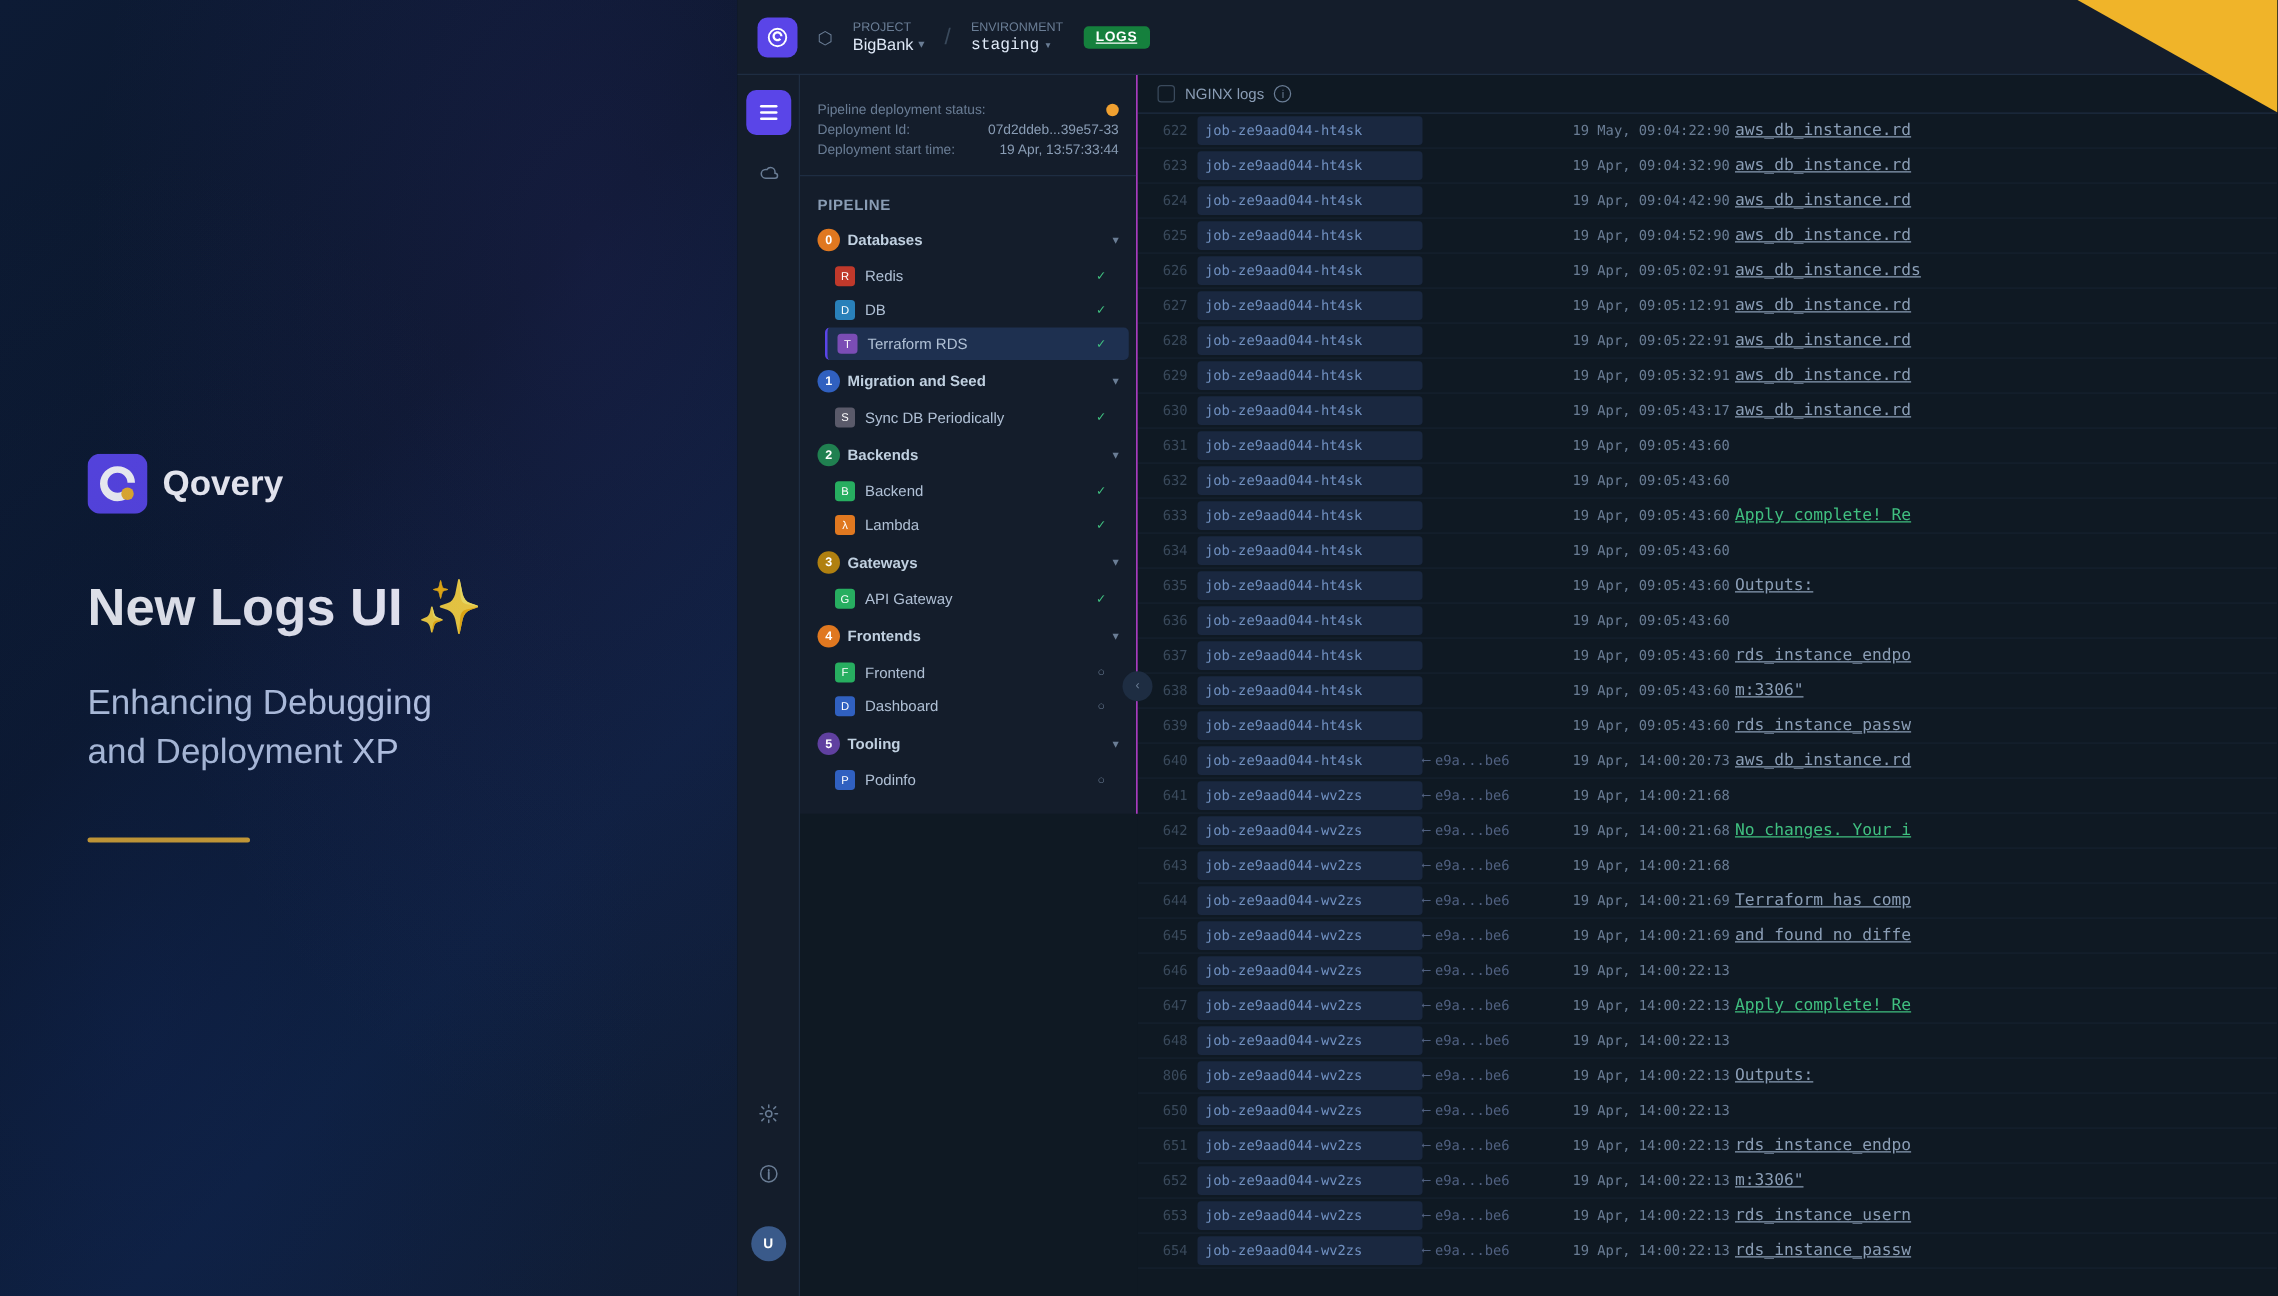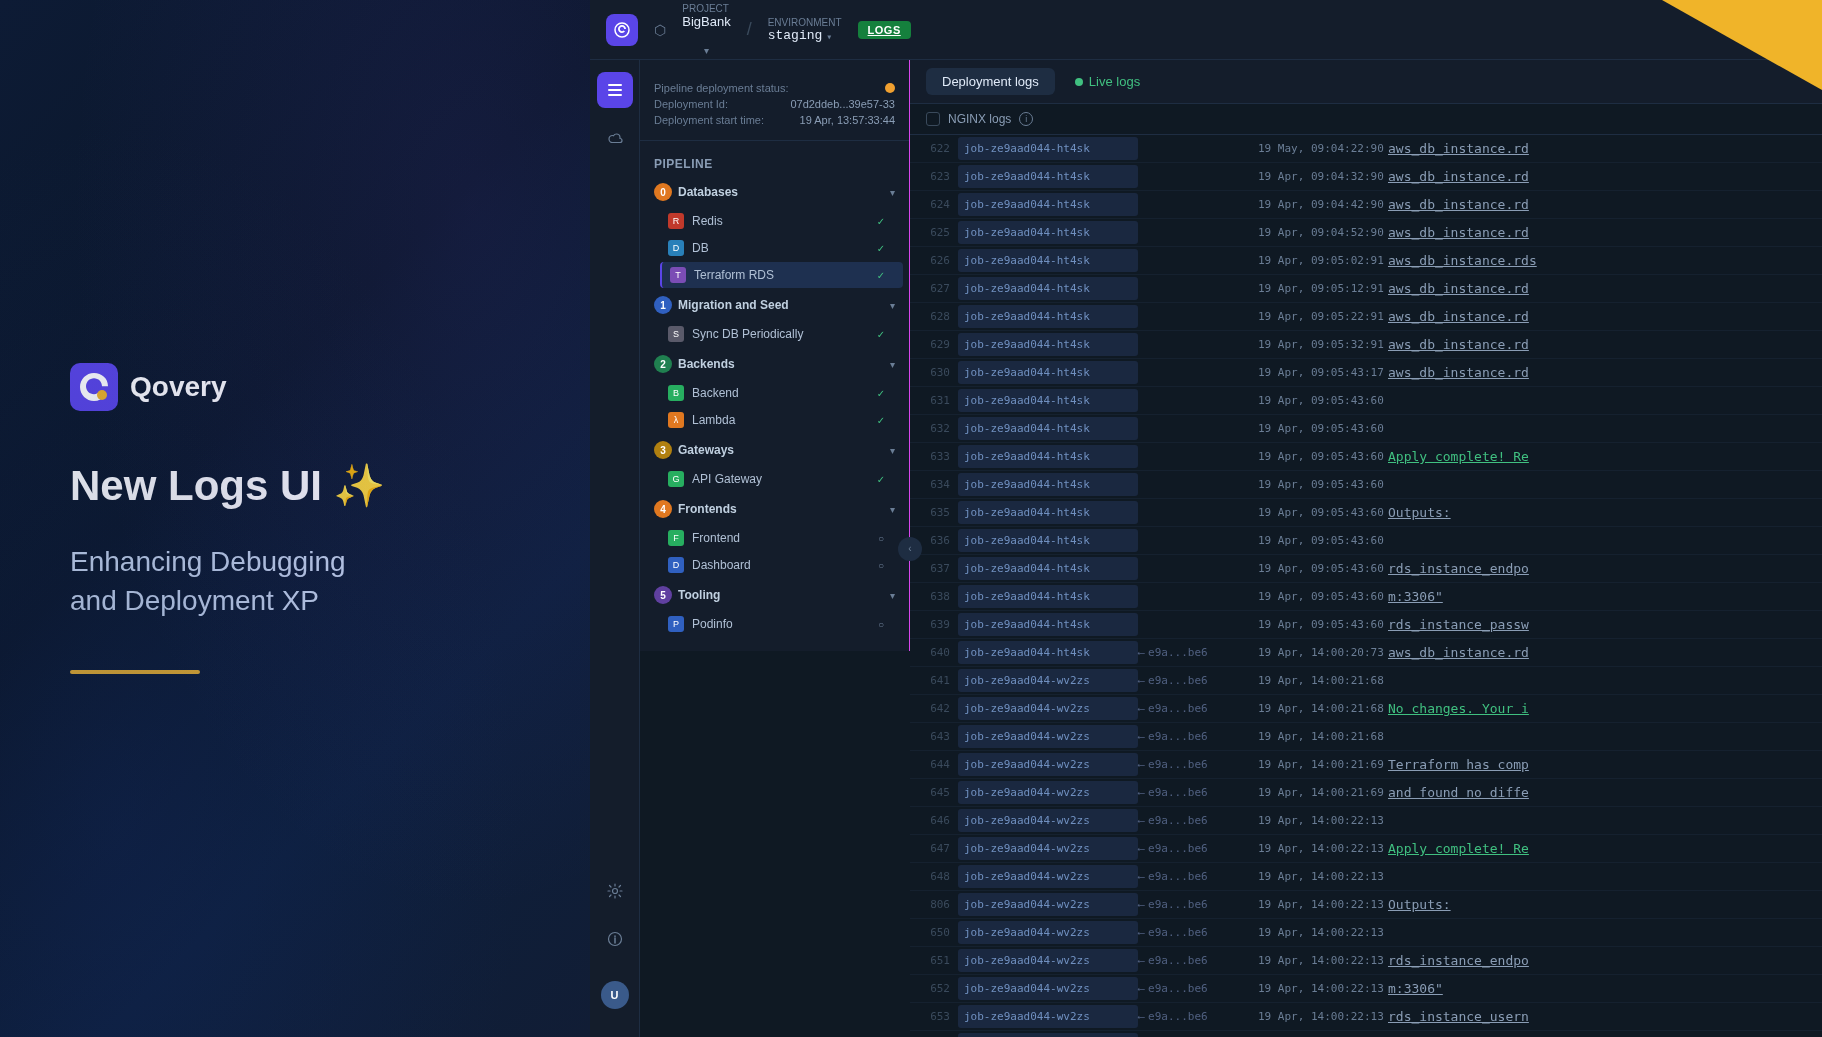--- a/index.html
+++ b/index.html
@@ -141,22 +141,21 @@
       color: #6a7d95;
       text-transform: uppercase;
     }
 
     .project-name {
       font-size: 13px;
       color: #e0eaf8;
       font-weight: 500;
       display: flex;
       align-items: center;
-      gap: 16px;
-      flex-direction: column;
+      gap: 4px;
     }
 
     .env-info {
       display: flex;
       flex-direction: column;
     }
 
     .env-label {
       font-size: 10px;
       color: #6a7d95;
@@ -785,29 +784,20 @@
             </div>
           </div>
         </div>
       </div>
 
       <div class="collapse-btn">‹</div>
     </div>
 
     <div class="logs-panel">
 
-      <div class="logs-tabs">
-        <div class="log-tab active">
-          <span>Deployment logs</span>
-        </div>
-        <div class="log-tab live">
-          <div class="live-dot"></div>
-          <span>Live logs</span>
-        </div>
-      </div>
 
       <div class="nginx-row">
         <div class="nginx-checkbox"></div>
         <span class="nginx-label">NGINX logs</span>
         <div class="nginx-info">i</div>
       </div>
 
 
       <div class="log-rows" id="log-rows-container">
       <div class="log-row">

